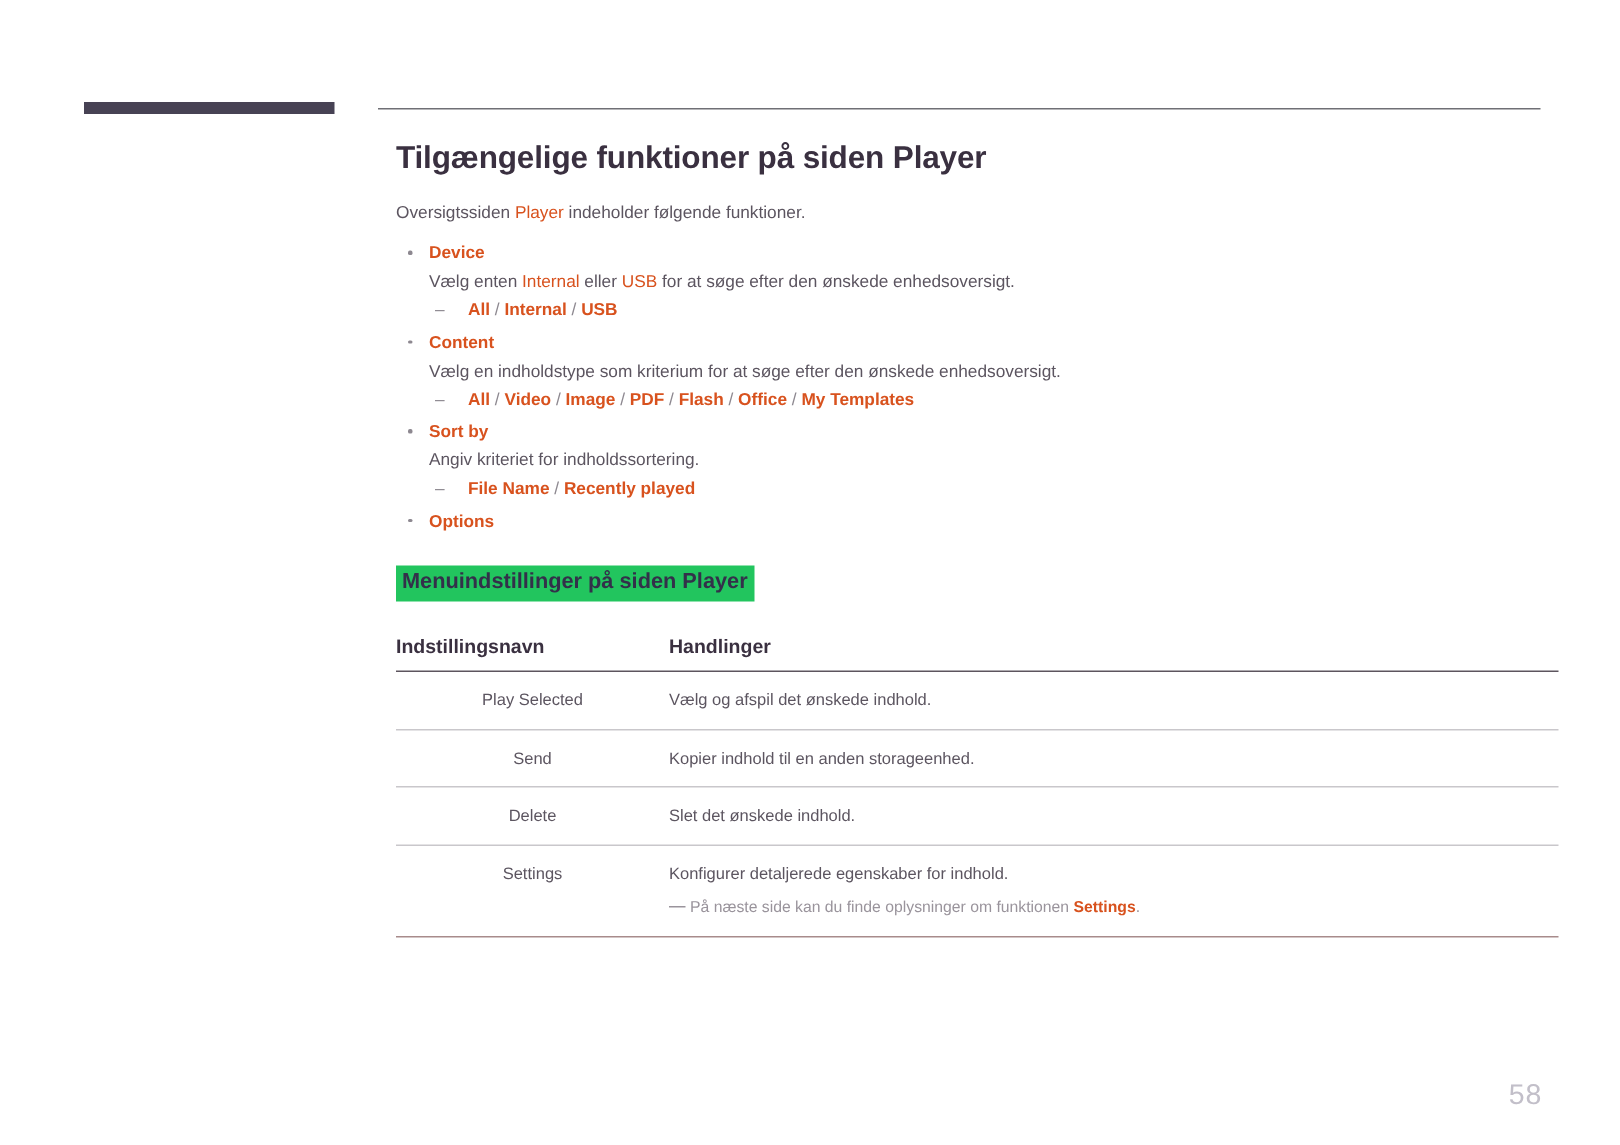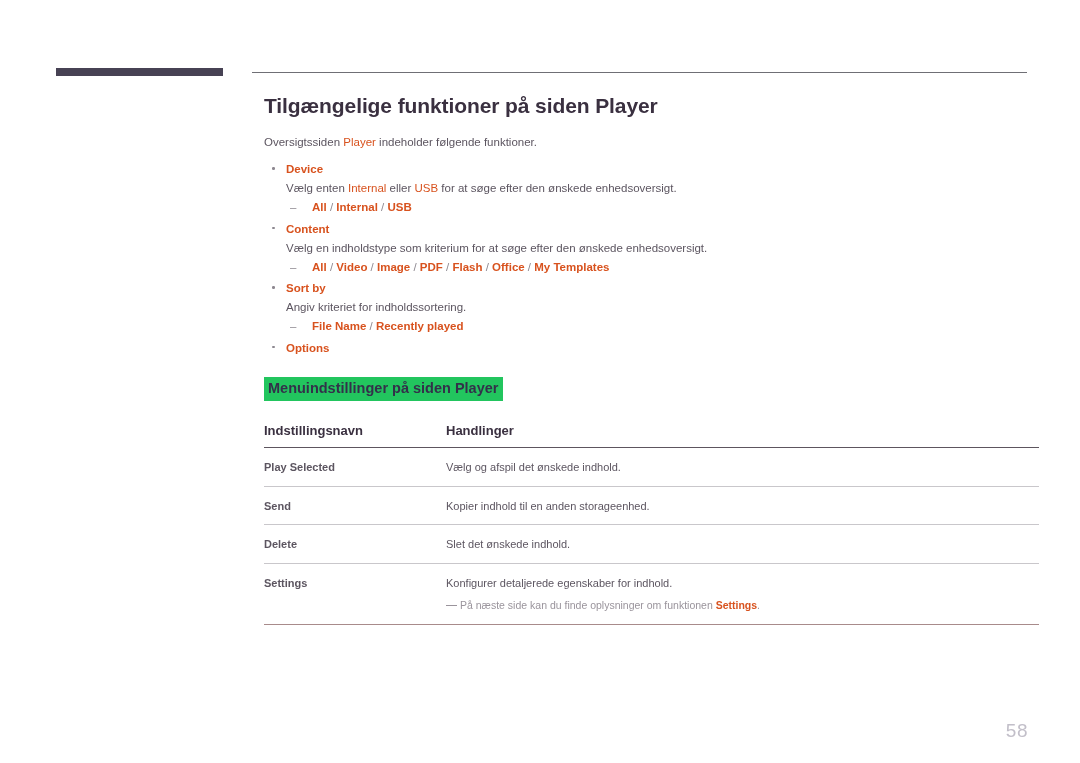--- a/index.html
+++ b/index.html
@@ -162,23 +162,24 @@
     color: #5c5560;
     padding: 11px 0 10px 0;
     border-bottom: 1px solid #c9c7cb;
     vertical-align: top;
     line-height: 1.5;
   }
   table.settings-table tr:last-child td {
     border-bottom: 1.2px solid #a88b8b;
   }
   td.term {
-    font-weight: bold;
+    font-weight: normal;
     color: #d8521e;
     font-size: 11px;
+    text-align: center;
   }
   .note-line {
     display: block;
     margin-top: 7px;
     color: #9a949c;
     font-size: 10.5px;
   }
   .note-dash {
     display: inline-block;
     width: 11px;

